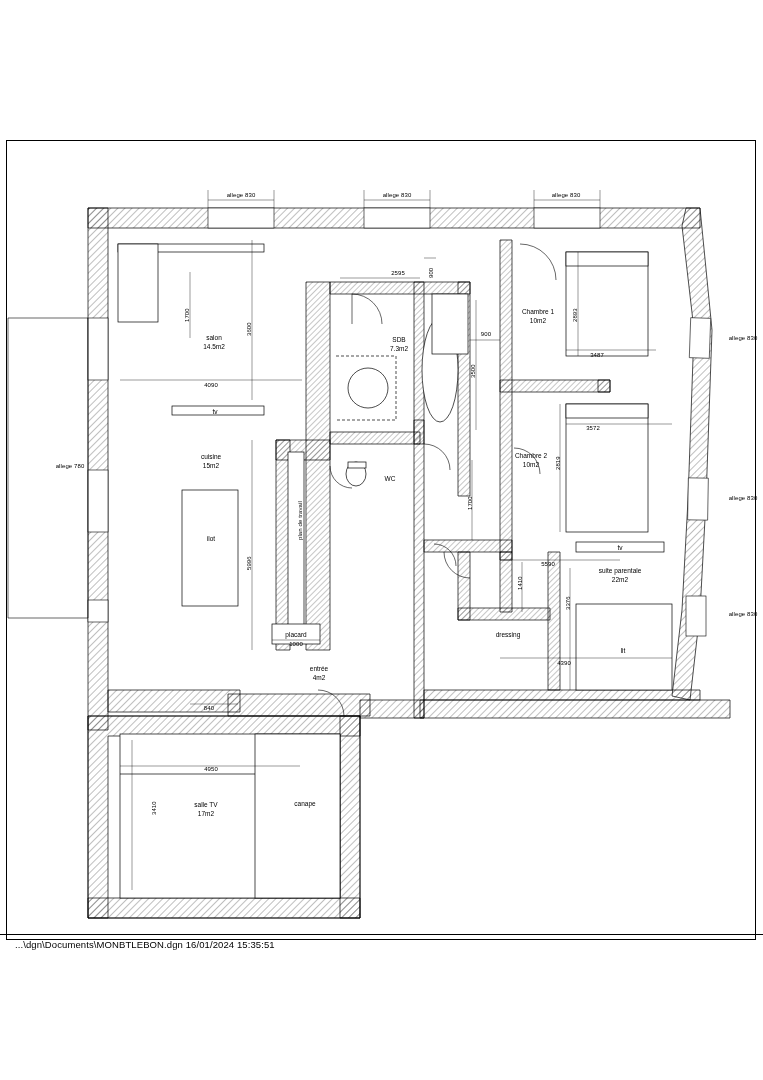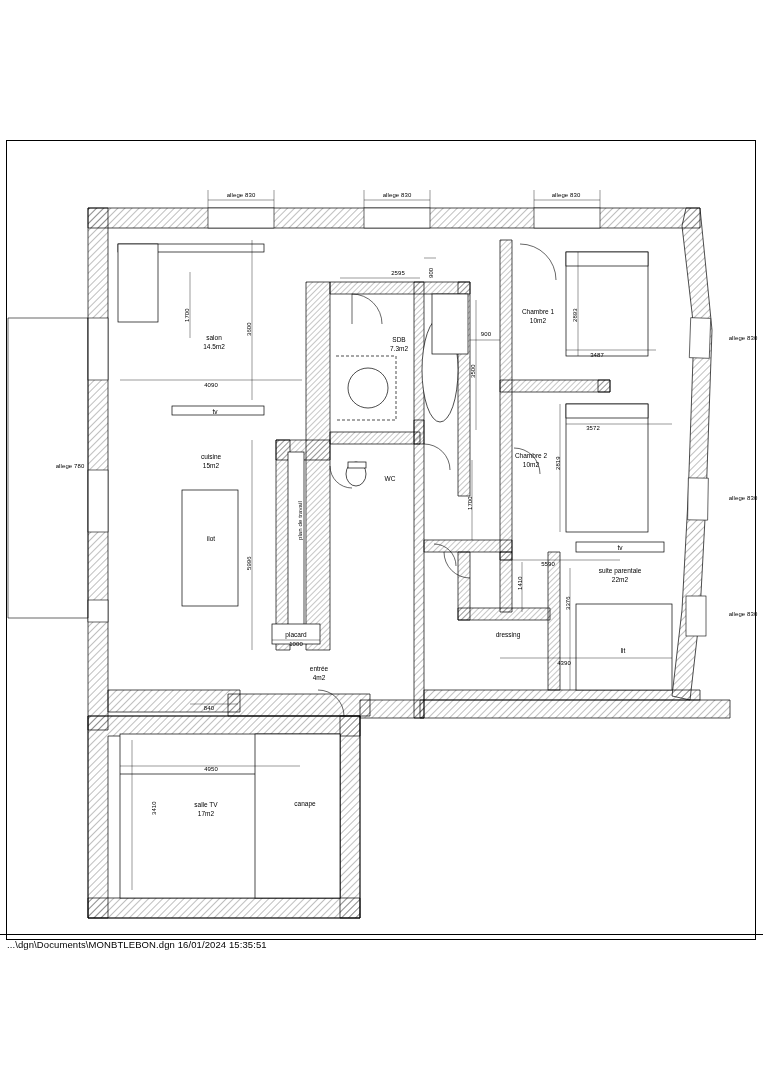--- a/index.html
+++ b/index.html
@@ -39,21 +39,21 @@
   }
   .footer {
     position: absolute;
     left: 0;
     top: 934px;
     width: 763px;
     height: 20px;
     border-top: 1px solid #000;
     font-size: 9.5px;
     line-height: 20px;
-    padding-left: 7px;
+    padding-left: 15px;
     box-sizing: border-box;
     letter-spacing: 0.1px;
     white-space: nowrap;
   }
   .lbl {
     position: absolute;
     font-size: 6px;
     letter-spacing: 0.1px;
     white-space: nowrap;
     color: #000;

